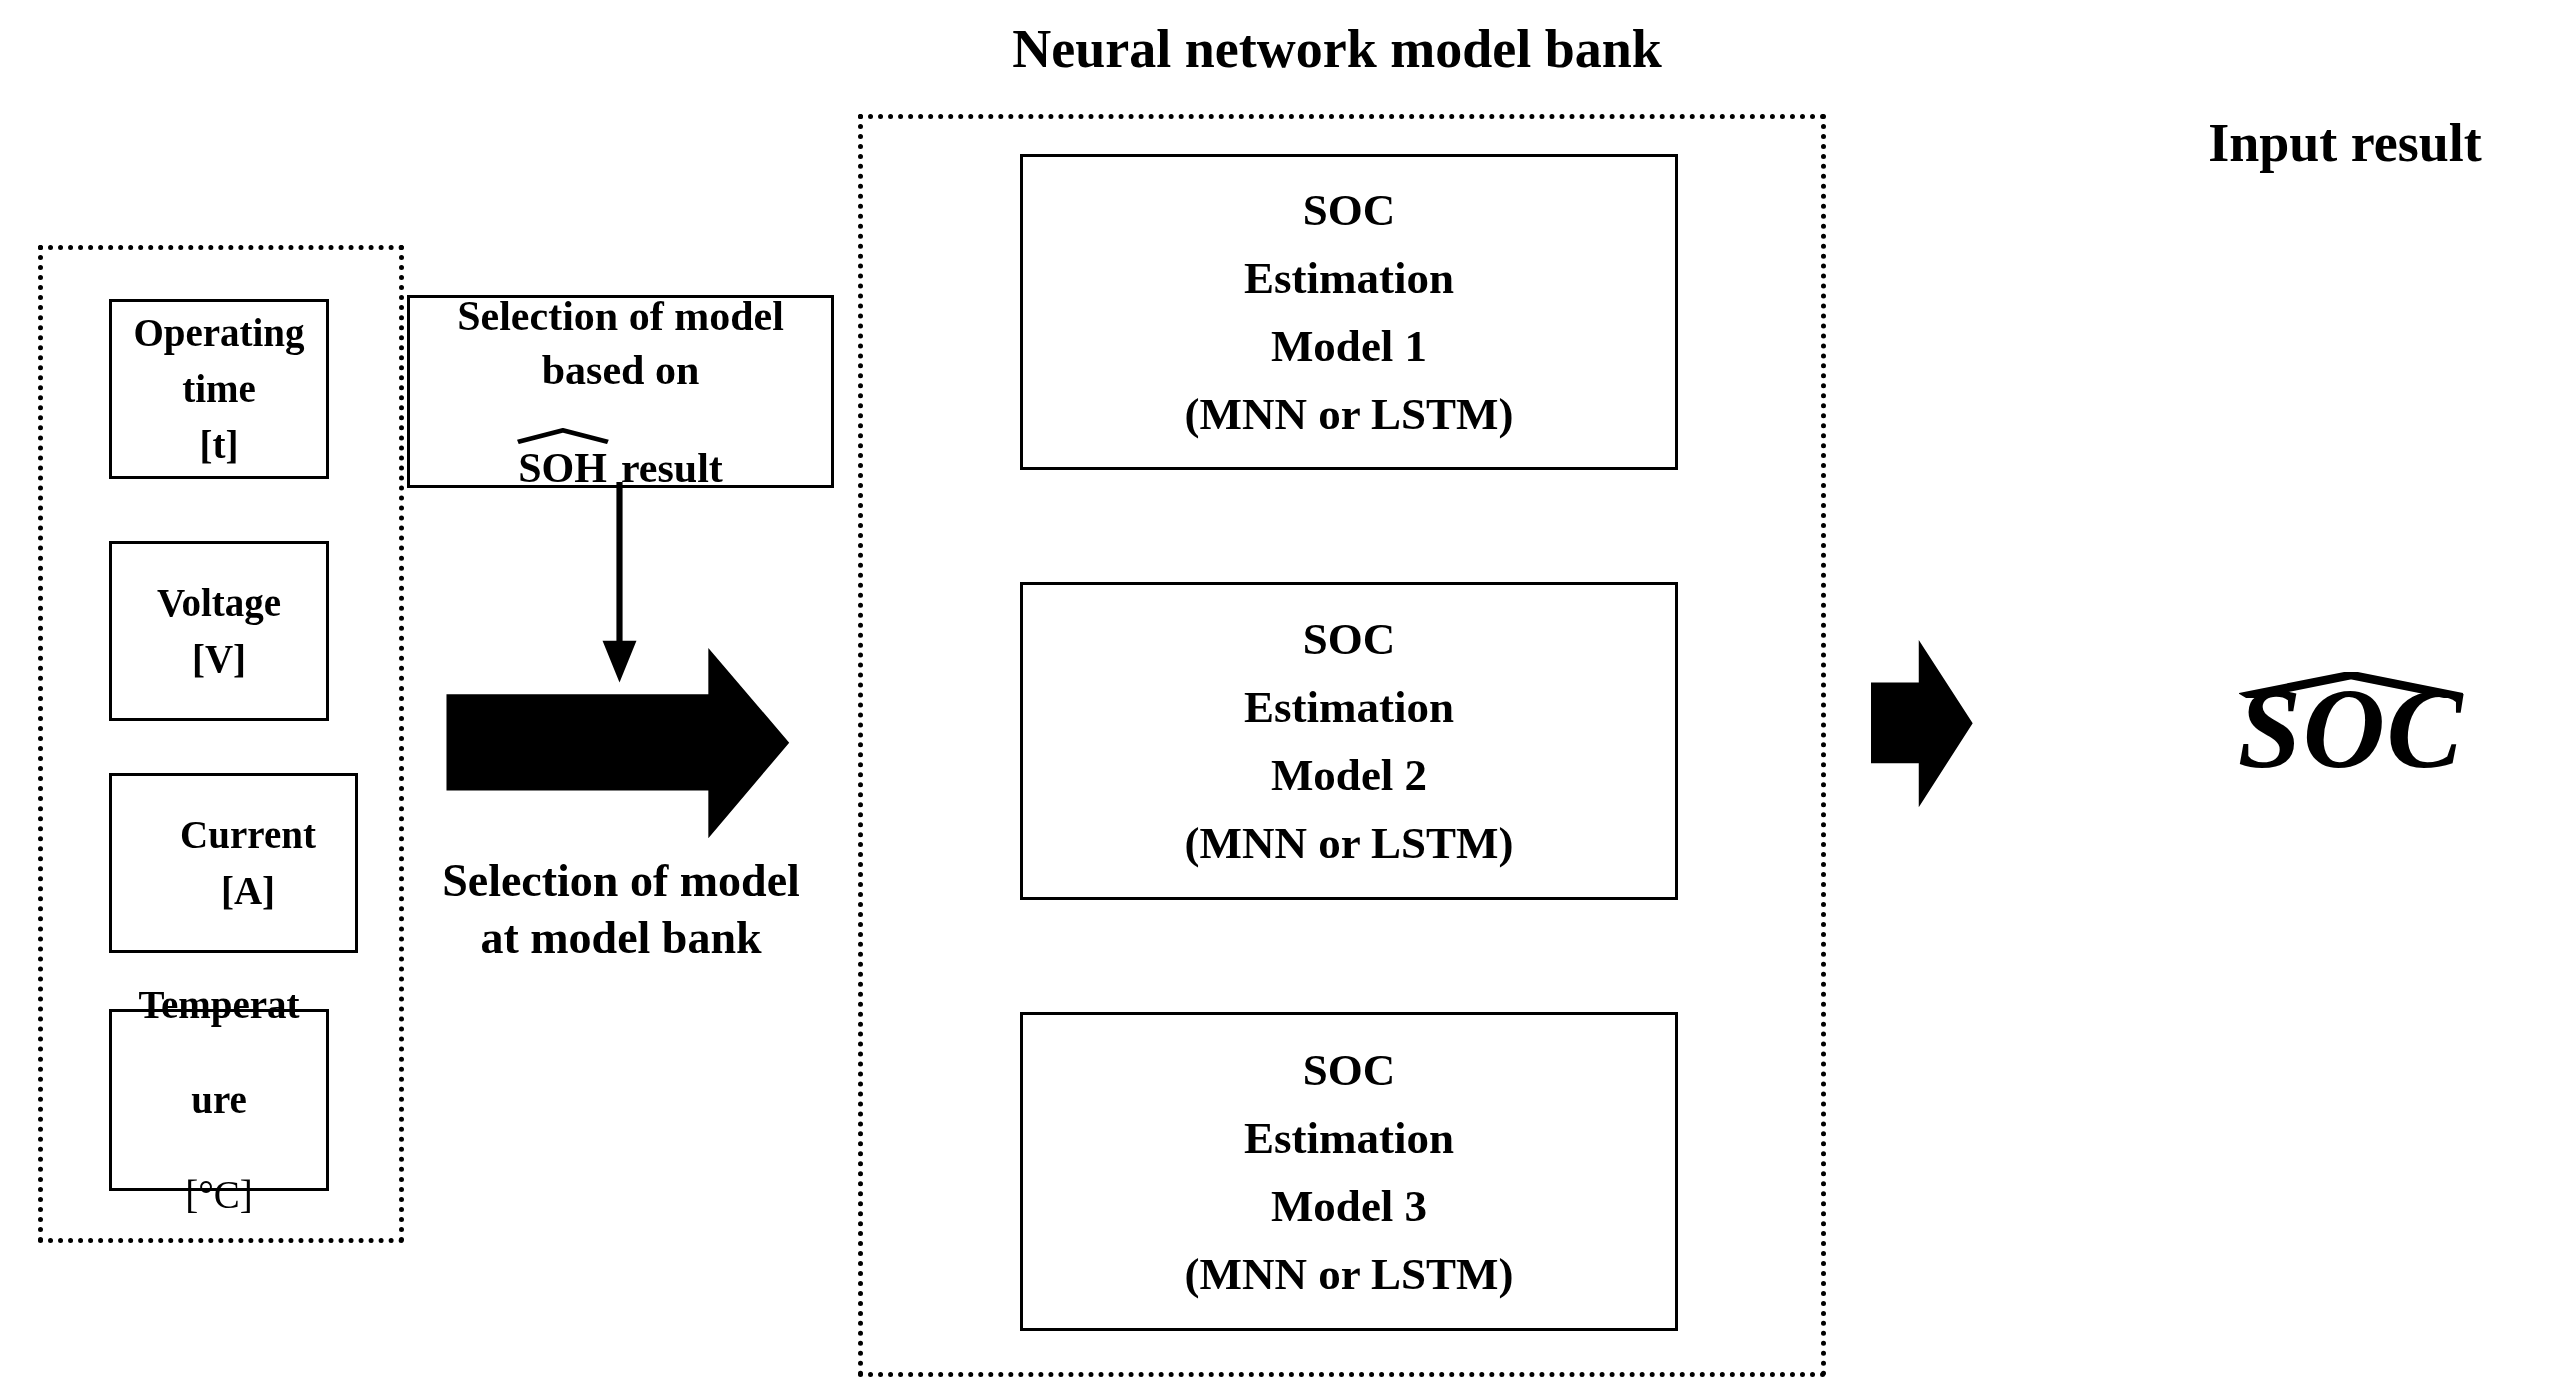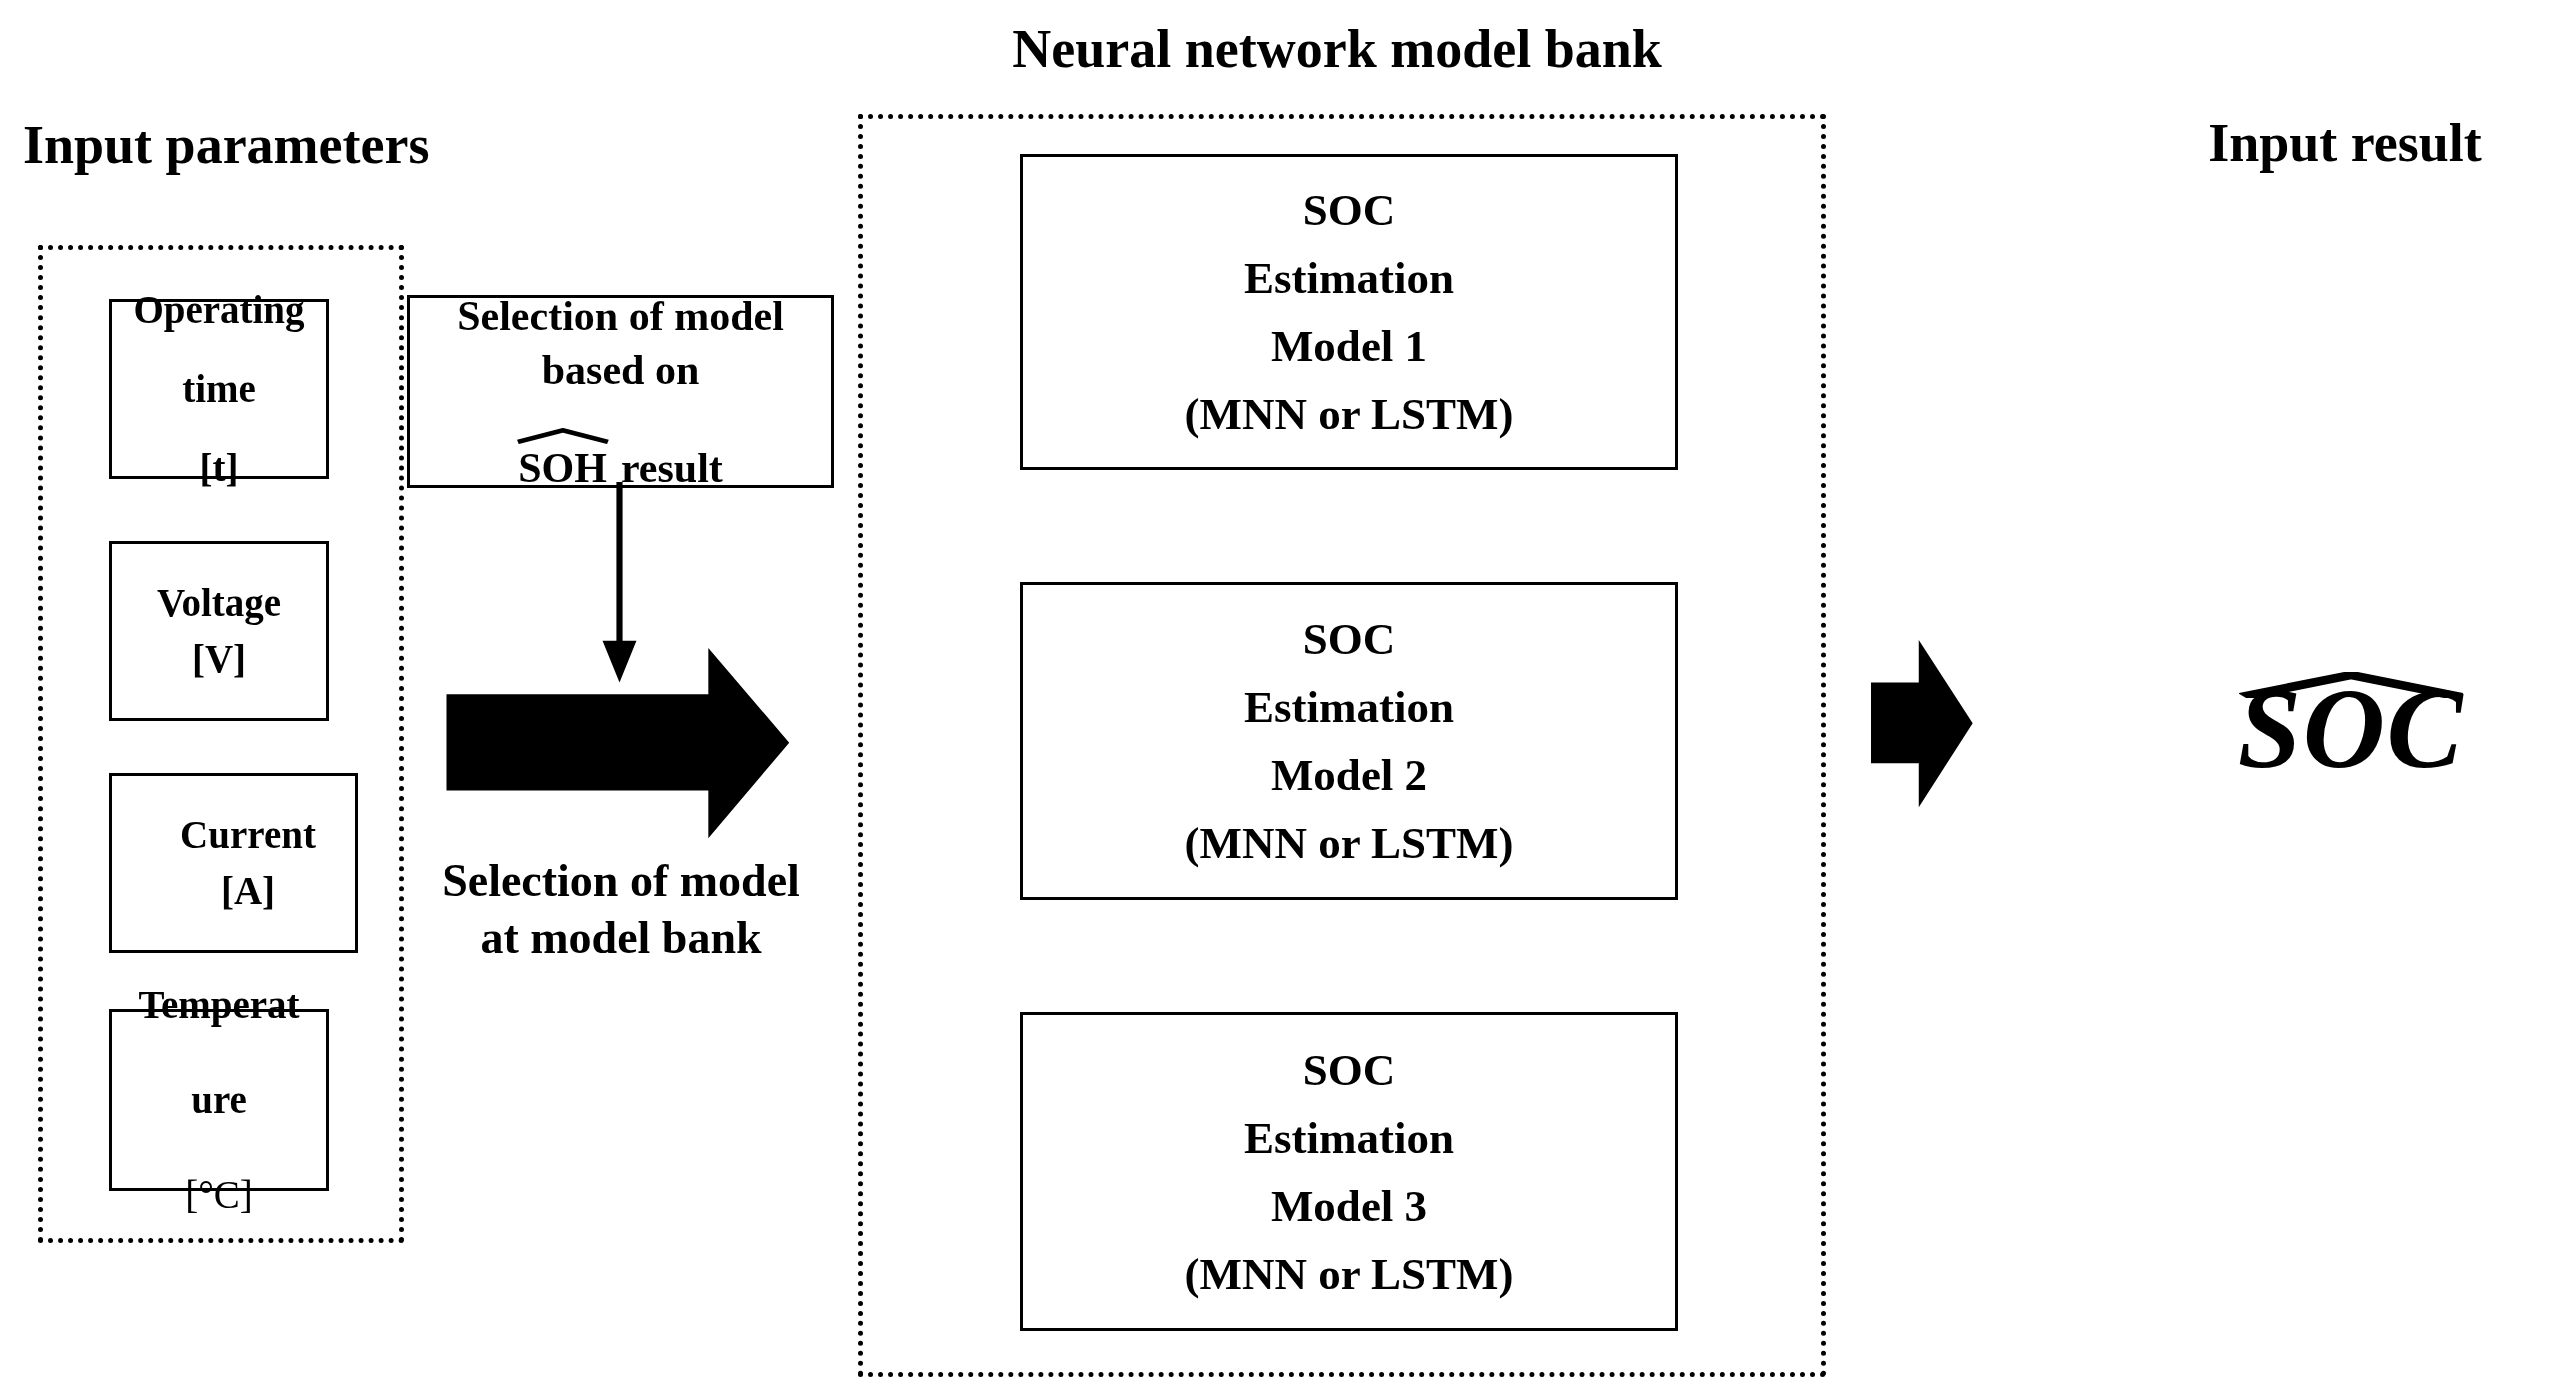--- a/index.html
+++ b/index.html
@@ -39,21 +39,21 @@
     border: 3.1px solid #000;
     display: flex;
     flex-direction: column;
     align-items: center;
     justify-content: center;
     text-align: center;
     background: #ffffff;
   }
 
   .ibox { left: 66px; width: 214px; font-size: 39px; line-height: 56px; }
-  #ibox-0 { top: 49px;  height: 174px; gap: 23px; }
+  #ibox-0 { top: 49px;  height: 174px; }
   #ibox-1 { top: 291px; height: 174px; }
   #ibox-2 { top: 523px; height: 174px; padding-left: 29px; }
   #ibox-3 { top: 759px; height: 176px; gap: 39px; }
   .unit-light { font-weight: normal; }
 
   #sel-box {
     left: 407px; top: 295px; width: 421px; height: 187px;
     border-width: 3.9px;
     font-size: 42px; line-height: 54px;
   }
@@ -106,21 +106,20 @@
     left: -4%; top: -12.3px;
     width: 108%; height: 15.4px;
   }
   .after-hat { margin-left: 14px; }
 </style>
 </head>
 <body>
 
 <div class="canvas">
 
-  <div class="heading" id="h-input">Input parameters</div>
   <div class="heading center" id="h-bank">Neural network model bank</div>
   <div class="heading center" id="h-output">Input result</div>
 
   <div class="dotted-group" id="input-group">
     <div class="solid-box ibox" id="ibox-0">
       <span>Operating</span>
       <span>time</span>
       <span>[t]</span>
     </div>
     <div class="solid-box ibox" id="ibox-1">

